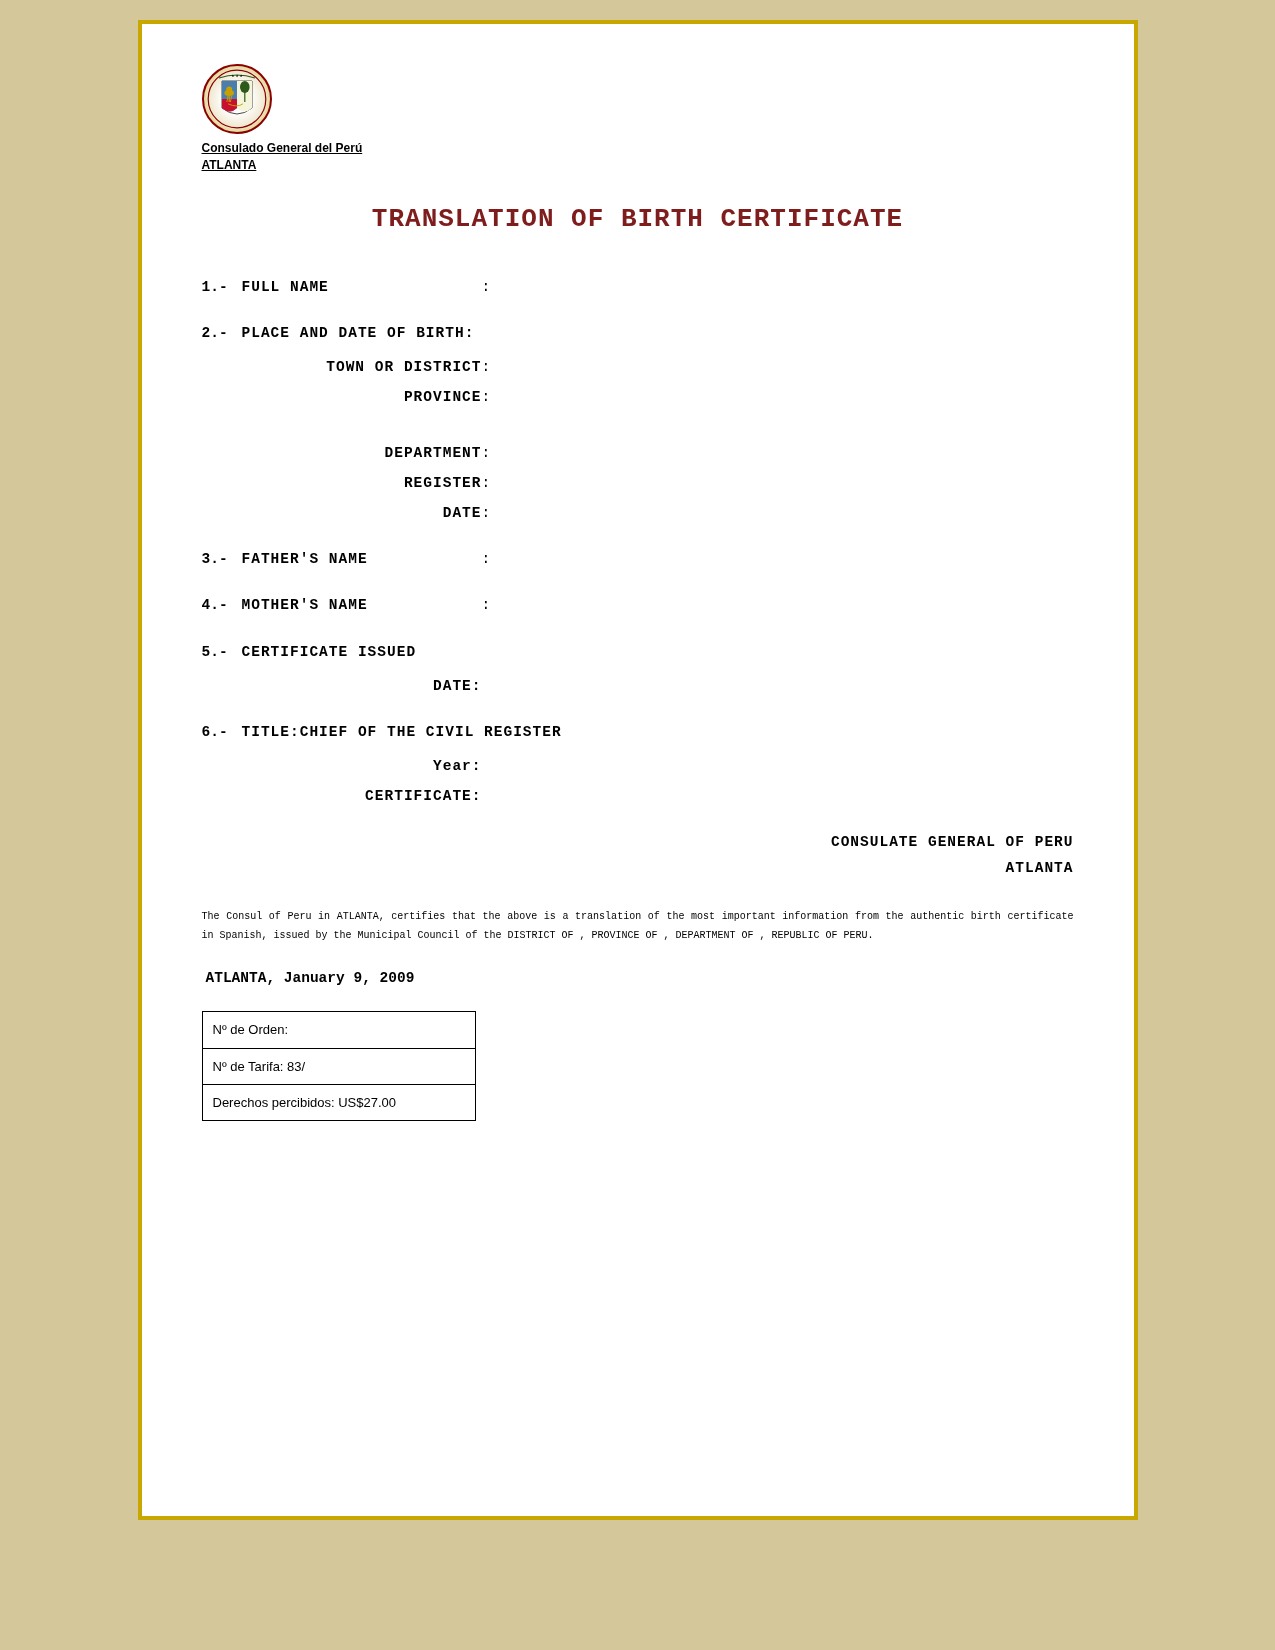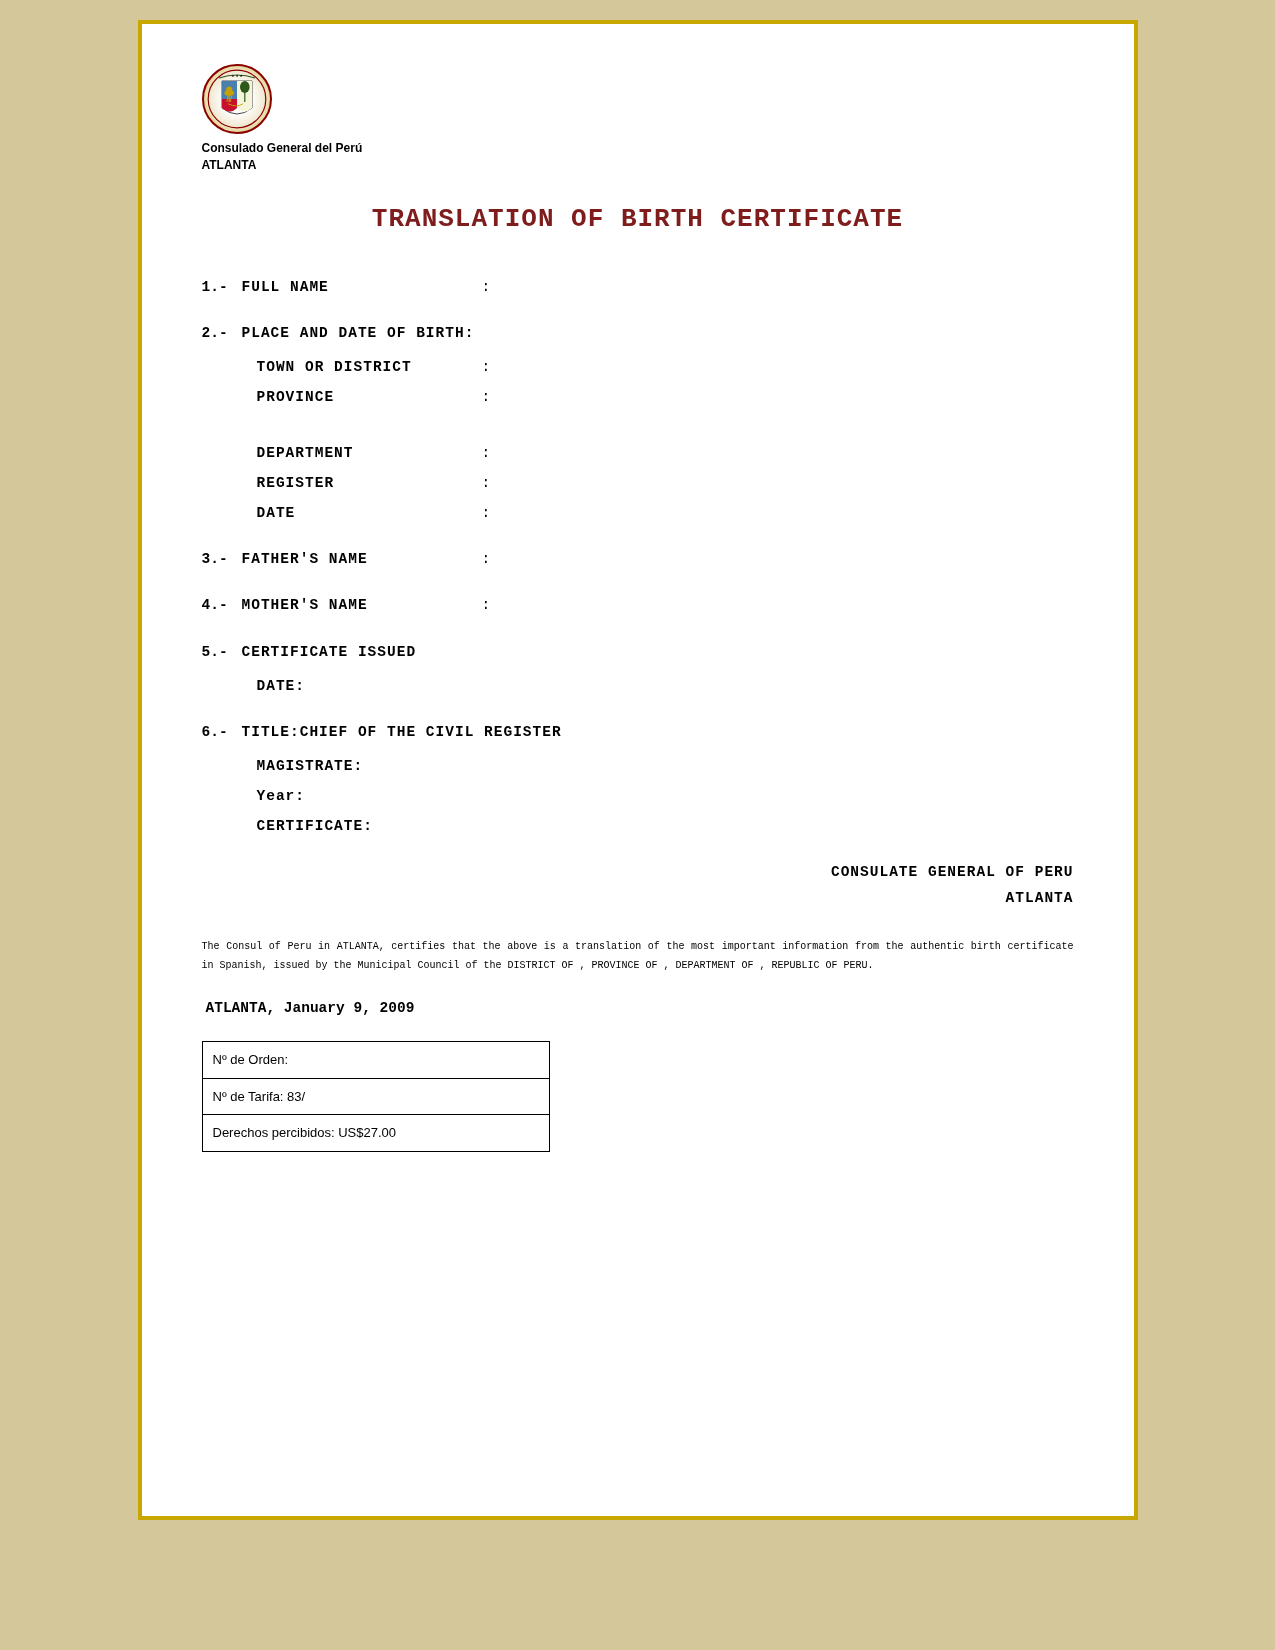--- a/index.html
+++ b/index.html
@@ -24,20 +24,21 @@
       background: #ffffff;
       border: 4px solid #c8a800;
       padding: 40px 60px 60px 60px;
       position: relative;
     }
 
     .header {
       display: flex;
       align-items: flex-end;
       margin-bottom: 20px;
+      text-decoration: underline;
     }
 
     .logo-area {
       display: flex;
       flex-direction: column;
       align-items: flex-start;
     }
 
     .logo-circle {
       width: 70px;
@@ -111,20 +112,21 @@
     .sub-field {
       display: flex;
       margin-bottom: 4px;
       padding-left: 55px;
     }
 
     .sub-label {
       min-width: 225px;
       font-weight: bold;
       letter-spacing: 1px;
+      text-align: right;
     }
 
     .section {
       margin-bottom: 20px;
     }
 
     .paragraph-section {
       margin-top: 26px;
       margin-bottom: 20px;
       text-align: justify;
@@ -151,21 +153,21 @@
     }
 
     .date-line {
       font-weight: bold;
       font-size: 14.5px;
       margin: 20px 4px;
     }
 
     .info-table {
       border: 1px solid #000;
-      width: 348px;
+      width: 274px;
       margin-top: 15px;
     }
 
     .info-table-row {
       border-bottom: 1px solid #000;
       padding: 6px 10px;
       font-size: 13px;
       font-family: Arial, sans-serif;
     }
 
@@ -283,23 +285,20 @@
         <span class="sub-label">DATE:</span>
       </div>
     </div>
 
     <div class="section">
       <div class="field-row">
         <span class="field-number">6.-</span>
         <span class="field-label">TITLE:CHIEF OF THE CIVIL REGISTER</span>
       </div>
       <div class="sub-field">
-        <span class="sub-label">MAGISTRATE:</span>
-      </div>
-      <div class="sub-field">
         <span class="sub-label">Year:</span>
       </div>
       <div class="sub-field">
         <span class="sub-label">CERTIFICATE:</span>
       </div>
     </div>
 
     <div class="consulate-block">
       <div class="consulate-line1">CONSULATE GENERAL OF PERU</div>
       <div class="consulate-line2">ATLANTA</div>

